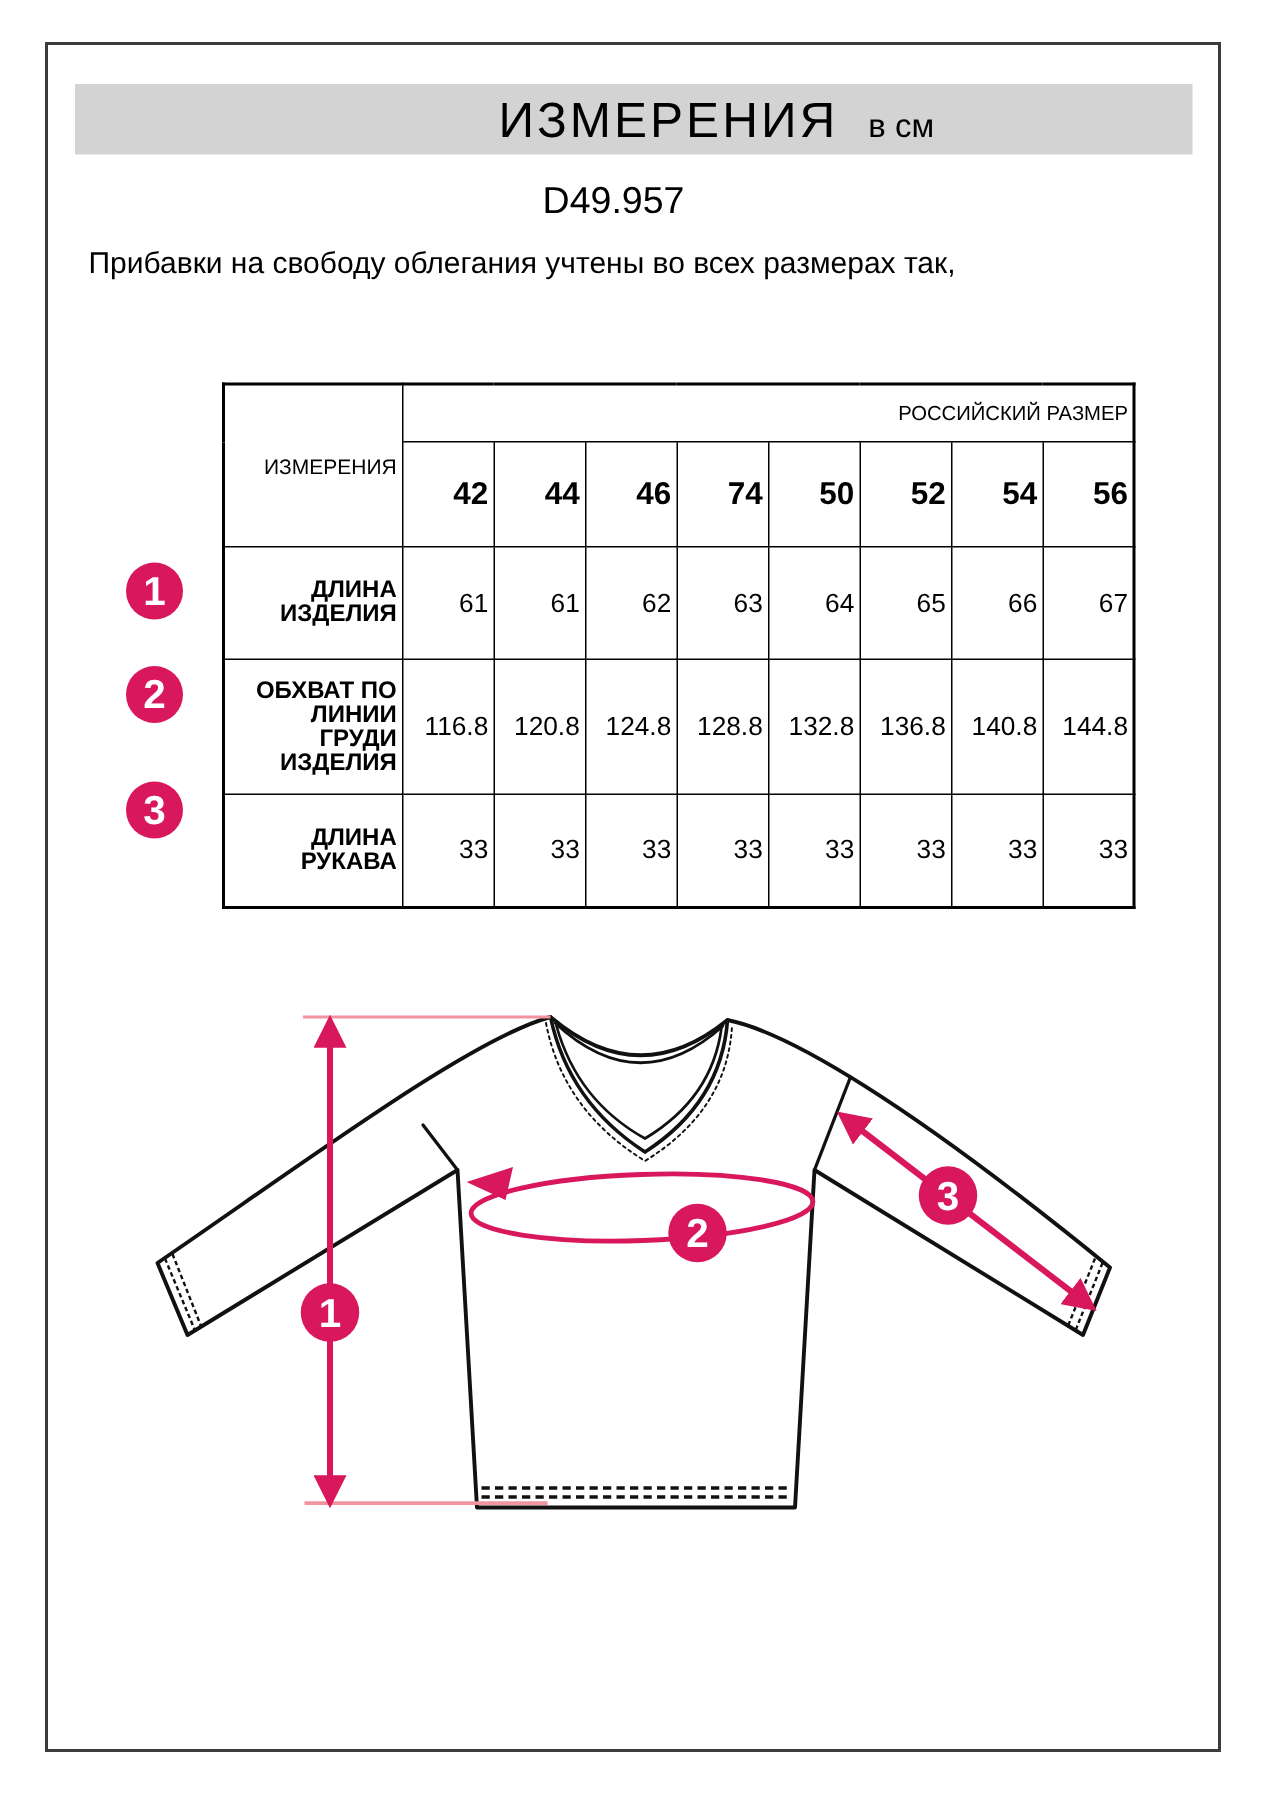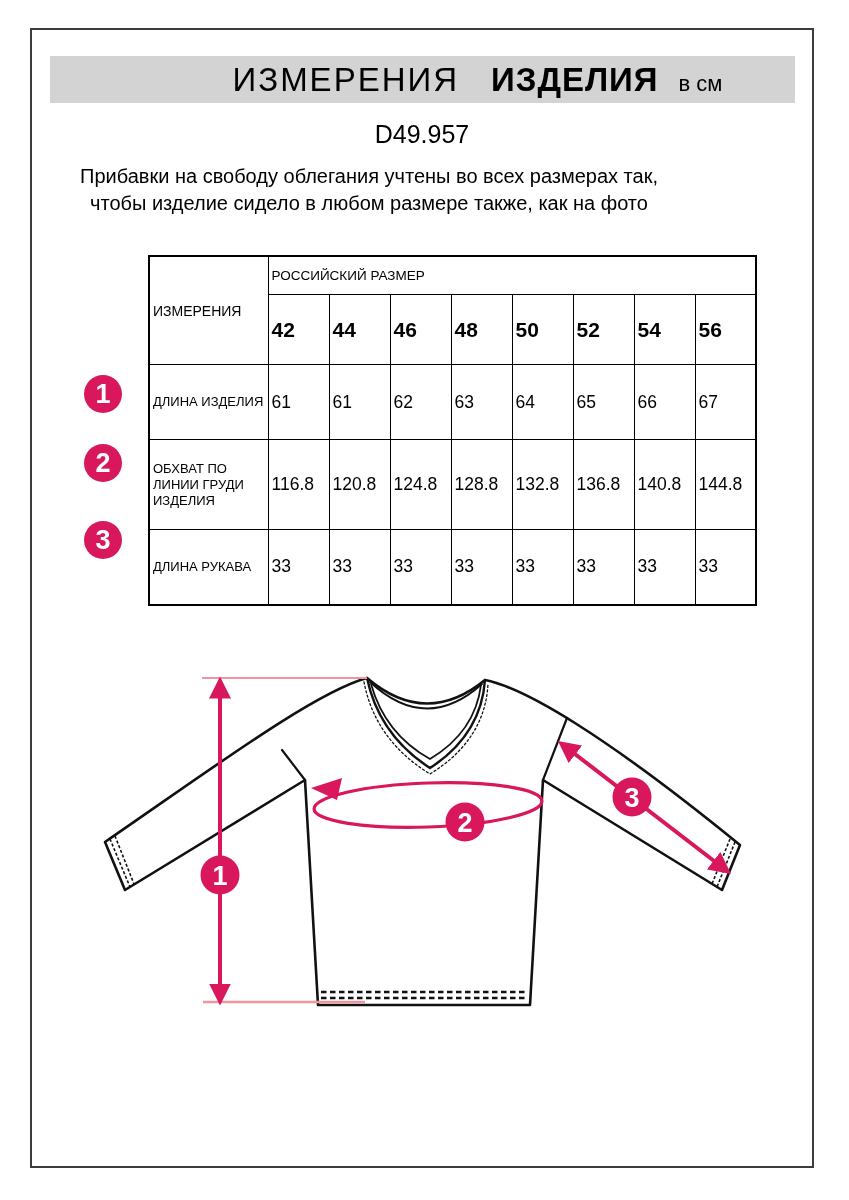--- a/index.html
+++ b/index.html
@@ -14,75 +14,73 @@
   }
   .header-band{
     position:absolute;left:50px;top:56px;width:745px;height:47px;
     background:#d3d3d3;display:flex;align-items:center;justify-content:center;
     box-sizing:border-box;padding-left:110px;
   }
   .title-regular{font-size:33px;font-weight:400;letter-spacing:2px;white-space:nowrap;}
   .title-bold{font-size:33px;font-weight:700;letter-spacing:1px;margin-left:32px;white-space:nowrap;}
   .title-unit{font-size:22px;font-weight:400;margin-left:20px;margin-top:9px;white-space:nowrap;}
   .model-code{
-    position:absolute;left:30px;top:120px;width:784px;text-align:center;
+    position:absolute;left:17px;top:120px;width:784px;text-align:center;
     font-size:25px;font-weight:400;
   }
   .note{
     position:absolute;left:30px;top:163px;width:636px;text-align:center;
-    font-size:20px;line-height:26.5px;font-weight:400;padding-left:21px;
+    font-size:20px;line-height:26.5px;font-weight:400;
   }
   table.size-table{
     position:absolute;left:148px;top:255px;border-collapse:collapse;
     table-layout:fixed;background:#fff;
   }
   table.size-table td,table.size-table th{
-    border:1.5px solid #000;text-align:left;vertical-align:middle;
+    border:1.5px solid #000;text-align:right;vertical-align:middle;
     padding:11px 3px;box-sizing:border-box;
   }
   table.size-table{border:2px solid #000;}
   .col-label{width:119px;}
   .col-size{width:61px;}
   .row-group{height:20px;}
   .row-sizes{height:70px;}
   .row-d1{height:75px;}
   .row-d2{height:90px;}
   .row-d3{height:75px;margin-left:24px;}
   .cell-corner{font-size:14px;font-weight:400;}
   .cell-group{font-size:13.5px;font-weight:400;}
   .cell-size{font-size:21px;font-weight:700;margin-top:41px;}
-  .cell-rowlabel{font-size:13px;font-weight:400;line-height:16px;}
+  .cell-rowlabel{font-size:16px;font-weight:700;line-height:16px;}
   .cell-value{font-size:17.5px;font-weight:400;}
   .row-badge{
     position:absolute;left:84px;width:38px;height:38px;border-radius:50%;
     background:#d9175c;color:#fff;font-size:27px;font-weight:700;
     display:flex;align-items:center;justify-content:center;
   }
   .badge-1{top:375px;}
   .badge-2{top:444px;}
   .badge-3{top:521px;}
   .diagram{position:absolute;left:60px;top:640px;}
   .badge-digit{font-size:27px;font-weight:700;fill:#ffffff;text-anchor:middle;}
 </style>
 </head>
 <body>
 
 <div class="page-border"></div>
 
 <div class="header-band">
   <span class="title-regular">ИЗМЕРЕНИЯ</span>
-  <span class="title-bold">ИЗДЕЛИЯ</span>
   <span class="title-unit">в см</span>
 </div>
 
 <div class="model-code">D49.957</div>
 
 <div class="note">
   <div>Прибавки на свободу облегания учтены во всех размерах так,</div>
-  <div>чтобы изделие сидело в любом размере также, как на фото</div>
 </div>
 
 <table class="size-table">
   <colgroup>
     <col class="col-label">
     <col class="col-size">
       <col class="col-size">
       <col class="col-size">
       <col class="col-size">
     <col class="col-size">
@@ -92,21 +90,21 @@
   </colgroup>
   <tbody>
       <tr class="row-group">
     <td class="cell-corner" rowspan="2">ИЗМЕРЕНИЯ</td>
     <td class="cell-group" colspan="8">РОССИЙСКИЙ РАЗМЕР</td>
   </tr>
   <tr class="row-sizes">
     <td class="cell-size">42</td>
     <td class="cell-size">44</td>
     <td class="cell-size">46</td>
-    <td class="cell-size">48</td>
+    <td class="cell-size">74</td>
     <td class="cell-size">50</td>
     <td class="cell-size">52</td>
     <td class="cell-size">54</td>
     <td class="cell-size">56</td>
   </tr>
   <tr class="row-d1">
     <td class="cell-rowlabel">ДЛИНА ИЗДЕЛИЯ</td>
     <td class="cell-value">61</td>
     <td class="cell-value">61</td>
     <td class="cell-value">62</td>

